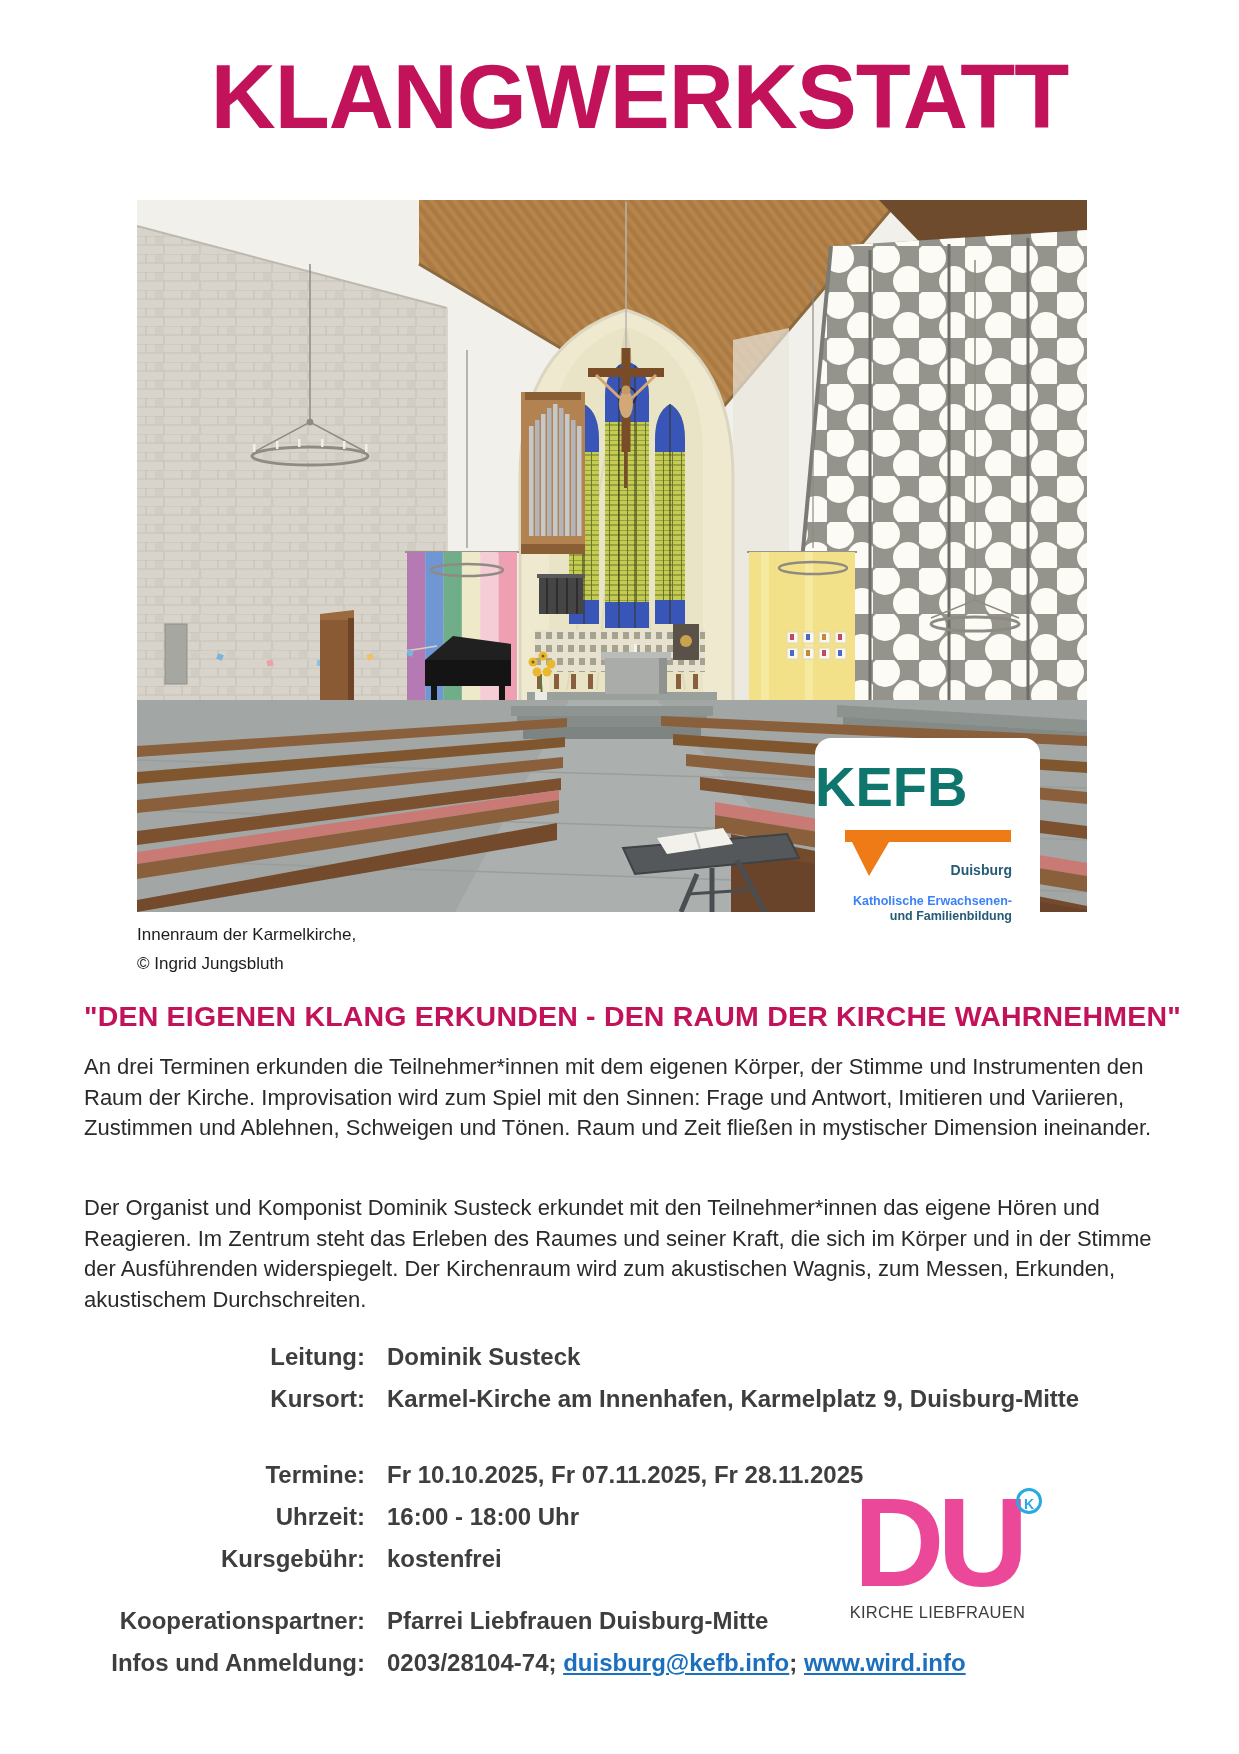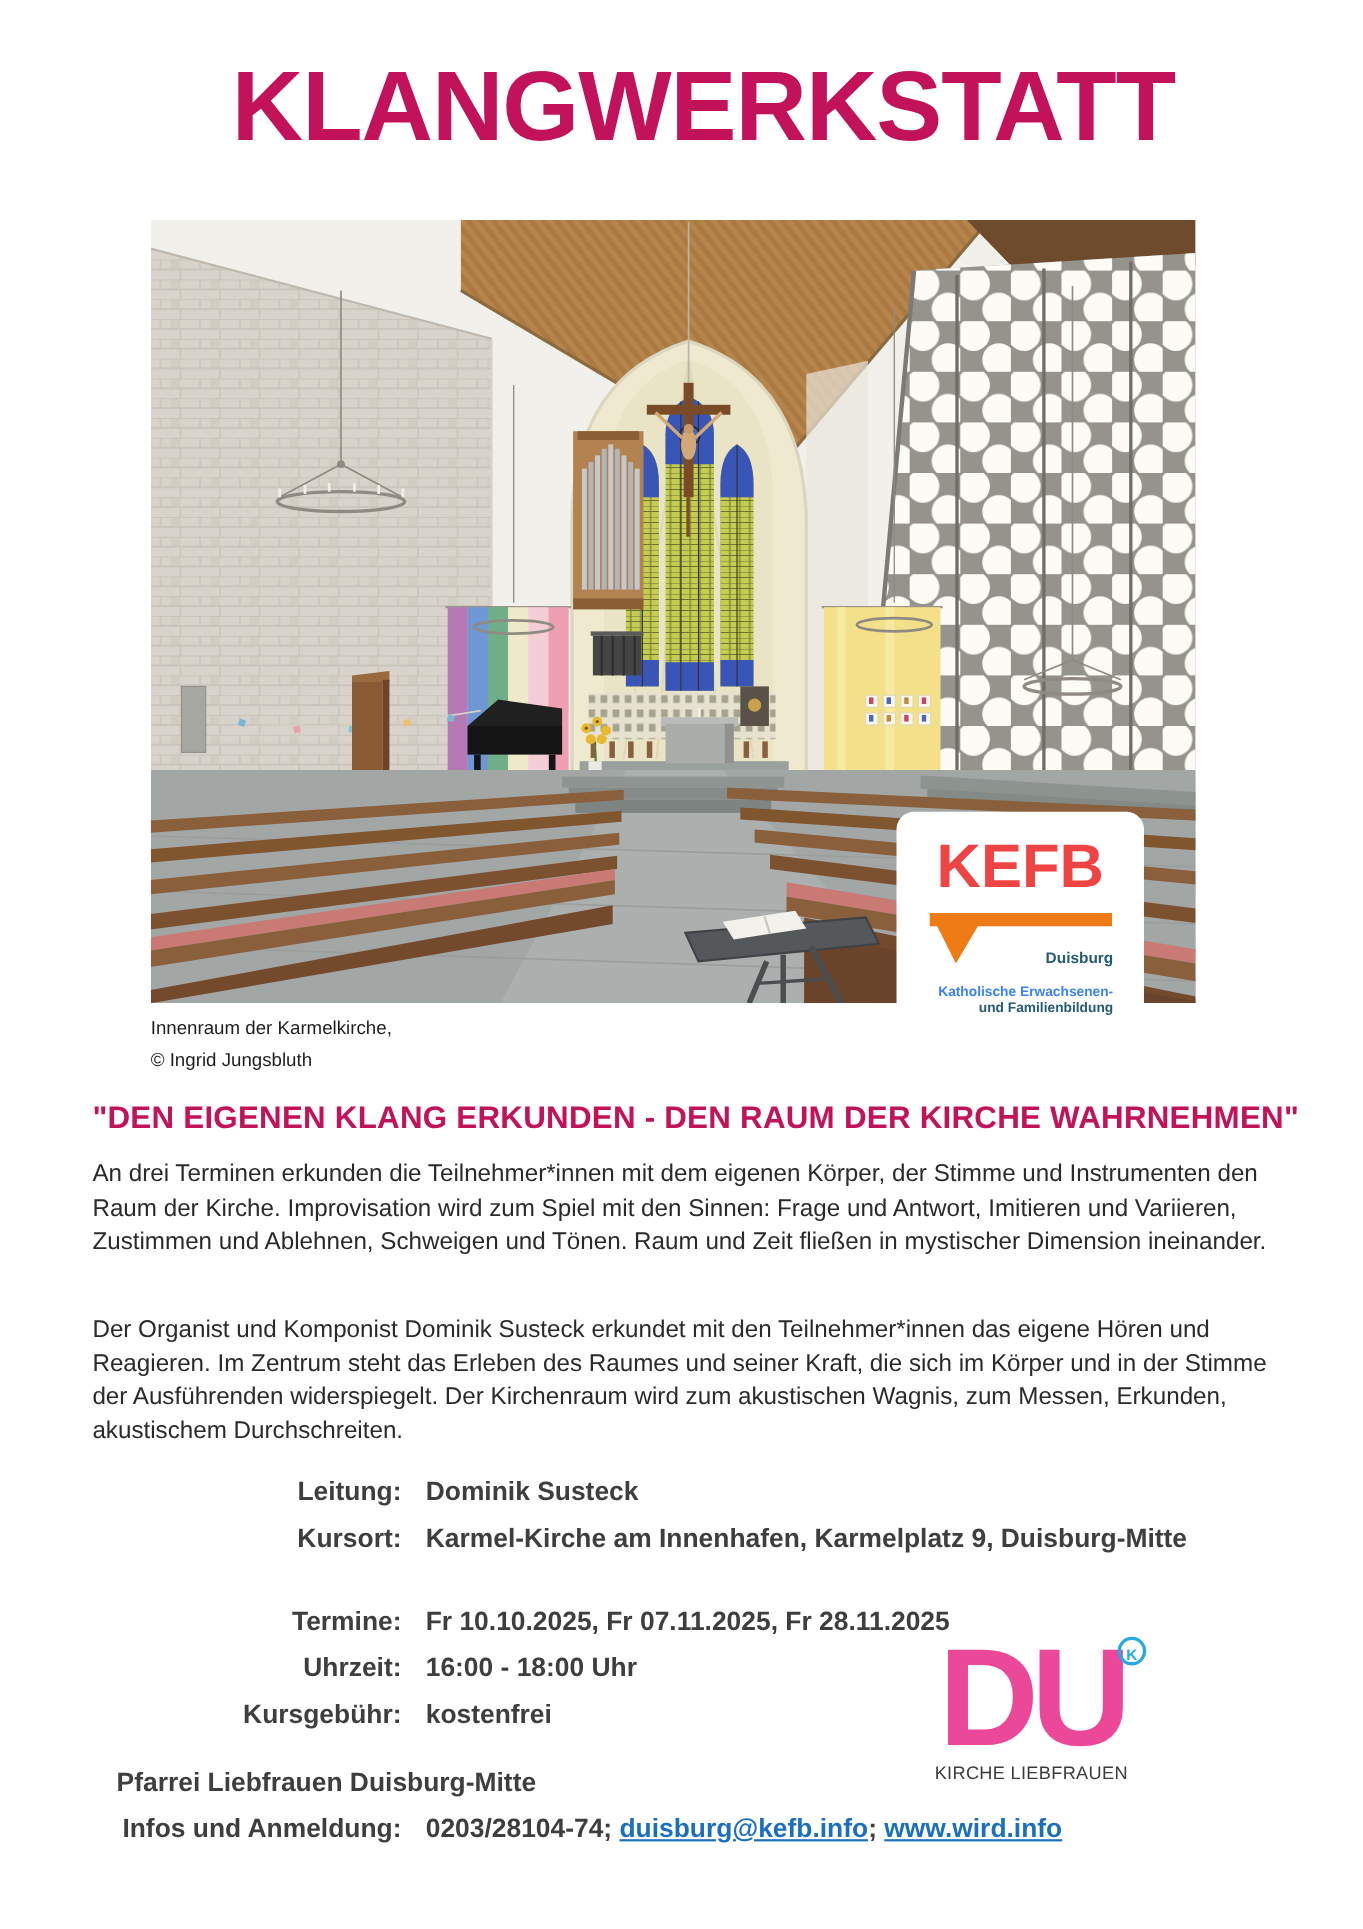--- a/index.html
+++ b/index.html
@@ -6,22 +6,22 @@
   .page{position:relative;width:1239px;height:1754px;background:#ffffff;overflow:hidden;
         font-family:"Liberation Sans",sans-serif;}
   .title{position:absolute;left:0;right:0;top:52px;text-align:center;
          font-size:90px;font-weight:700;letter-spacing:-1px;color:#c2125a;line-height:1;padding-left:40px;}
   .photo-wrap{position:absolute;left:137px;top:200px;width:950px;height:712px;overflow:hidden;}
   .photo-wrap svg{display:block;width:100%;height:100%;}
 
   
   .kefb-box{position:absolute;left:815px;top:738px;width:225px;height:190px;background:#ffffff;
             border-radius:16px;}
-  .kefb-word{position:absolute;left:0;right:0;top:16px;text-align:center;
-             font-size:56px;font-weight:700;color:#ef4444;letter-spacing:0;}
+  .kefb-word{position:absolute;left:0;right:0;top:16px;
+             font-size:56px;font-weight:700;color:#0f766e;letter-spacing:0;}
   .kefb-check{position:absolute;left:30px;top:92px;width:166px;height:50px;}
   .kefb-city{position:absolute;right:28px;top:124px;font-size:14px;font-weight:700;color:#265b76;}
   .kefb-sub1{position:absolute;right:28px;top:156px;font-size:12.5px;font-weight:700;color:#3b82f6;}
   .kefb-sub2{position:absolute;right:28px;top:171px;font-size:12.5px;font-weight:700;color:#265b76;}
 
   .caption{position:absolute;left:137px;top:920px;font-size:17px;line-height:29px;color:#1d1d1d;}
 
   .headline{position:absolute;left:84px;top:1000px;width:1100px;
             font-size:28.5px;font-weight:700;color:#c2125a;letter-spacing:0.2px;}
   .para{position:absolute;left:84px;width:1085px;font-size:22px;line-height:30.5px;color:#2a2a2a;}
@@ -338,20 +338,21 @@
     </div>
     <div class="detail-row">
       <div class="dlabel">Uhrzeit:</div>
       <div class="dvalue">16:00 - 18:00 Uhr</div>
     </div>
     <div class="detail-row">
       <div class="dlabel">Kursgebühr:</div>
       <div class="dvalue">kostenfrei</div>
     </div>
     <div class="detail-row gap-md">
+      <div class="dlabel">Kooperationspartner:</div>
       <div class="dvalue">Pfarrei Liebfrauen Duisburg-Mitte</div>
     </div>
     <div class="detail-row">
       <div class="dlabel">Infos und Anmeldung:</div>
       <div class="dvalue">
         <span>0203/28104-74; </span><a class="link">duisburg@kefb.info</a><span>; </span><a class="link">www.wird.info</a>
       </div>
     </div>
   </div>
 

